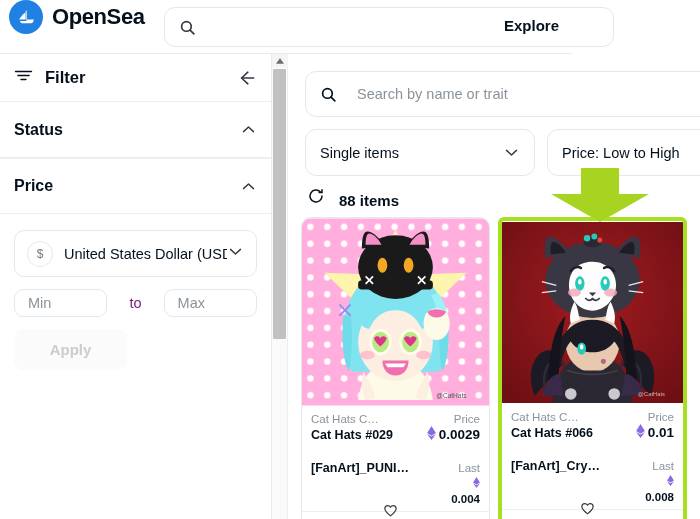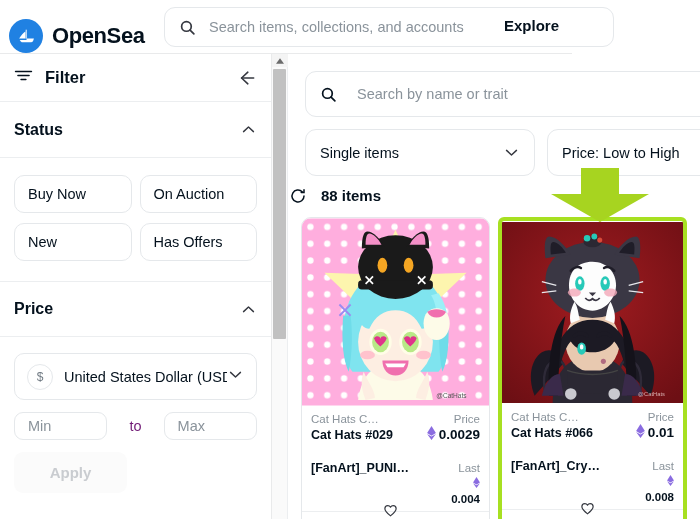--- a/index.html
+++ b/index.html
@@ -8,21 +8,21 @@
     font-family: "Liberation Sans", sans-serif;
     background: #ffffff;
     overflow: hidden;
   }
   #app { position: relative; width: 700px; height: 519px; background: #fff; }
 
   
   .header {
     position: absolute; top: 0; left: 0; width: 572px; height: 54px;
     background: #fff; border-bottom: 1px solid #e9eaeb;
-    display: flex; align-items: flex-end;
+    display: flex; align-items: flex-start;
   }
   .logo-wrap { display: flex; align-items: center; margin-left: 9px; }
   .logo-circle {
     width: 34px; height: 34px; border-radius: 50%;
     background: #2081e2; display: flex; align-items: center; justify-content: center;
   }
   .logo-text {
     font-size: 22px; font-weight: bold; color: #04111d;
     margin-left: 9px; letter-spacing: -0.4px;
   }
@@ -135,22 +135,22 @@
   .sel-box {
     height: 47px; border: 1px solid #e5e8eb; border-radius: 11px;
     display: flex; align-items: center; padding: 0 14px;
     font-size: 14.5px; color: #04111d; background: #fff;
   }
   .sel-single { width: 230px; }
   .sel-sort { width: 180px; }
   .sel-box .chev { margin-left: auto; display: flex; }
 
   .count-row {
-    position: absolute; left: 0; top: 133px;
-    display: flex; align-items: flex-start;
+    position: absolute; left: 18px; top: 133px;
+    display: flex; align-items: flex-end;
   }
   .count-txt {
     margin-left: 14px; font-size: 15px; font-weight: 600; color: #04111d;
   }
 
   
   .cards { position: absolute; left: 12px; top: 163px; display: flex; gap: 8px; }
   .card {
     width: 189px; background: #fff;
     border: 1px solid #e5e8eb; border-radius: 10px; overflow: hidden;
@@ -214,21 +214,20 @@
       <div class="logo-text">OpenSea</div>
     </div>
 
     <div class="top-search">
       <span class="si">
         <svg width="17" height="17" viewBox="0 0 24 24" fill="none" stroke="#353840" stroke-width="2.4">
           <circle cx="10.5" cy="10.5" r="6.8"></circle>
             <line x1="15.6" y1="15.6" x2="21" y2="21" stroke-linecap="round"></line>
         </svg>
       </span>
-      <span class="ph">Search items, collections, and accounts</span>
     </div>
 
     <div class="explore">Explore</div>
   </div>
 
   <div class="sidebar">
     <div class="filter-head">
       <span>
         <svg width="19" height="19" viewBox="0 0 24 24" stroke="#04111d" stroke-width="2" stroke-linecap="round">
           <line x1="2" y1="7" x2="22" y2="7"></line>
@@ -247,26 +246,20 @@
 
     <div class="sec-head">
       <span class="sec-title">Status</span>
       <span class="sec-chev">
         <svg width="17" height="17" viewBox="0 0 24 24" fill="none" stroke="#353840" stroke-width="2" stroke-linecap="round" stroke-linejoin="round">
           <polyline points="5,15 12,8.5 19,15"></polyline>
         </svg>
       </span>
     </div>
 
-    <div class="status-grid">
-      <div class="chip">Buy Now</div>
-      <div class="chip">On Auction</div>
-      <div class="chip">New</div>
-      <div class="chip">Has Offers</div>
-    </div>
 
     <div class="sec-head" style="border-top:1px solid #eceef0;">
       <span class="sec-title">Price</span>
       <span class="sec-chev">
         <svg width="17" height="17" viewBox="0 0 24 24" fill="none" stroke="#353840" stroke-width="2" stroke-linecap="round" stroke-linejoin="round">
           <polyline points="5,15 12,8.5 19,15"></polyline>
         </svg>
       </span>
     </div>
 

